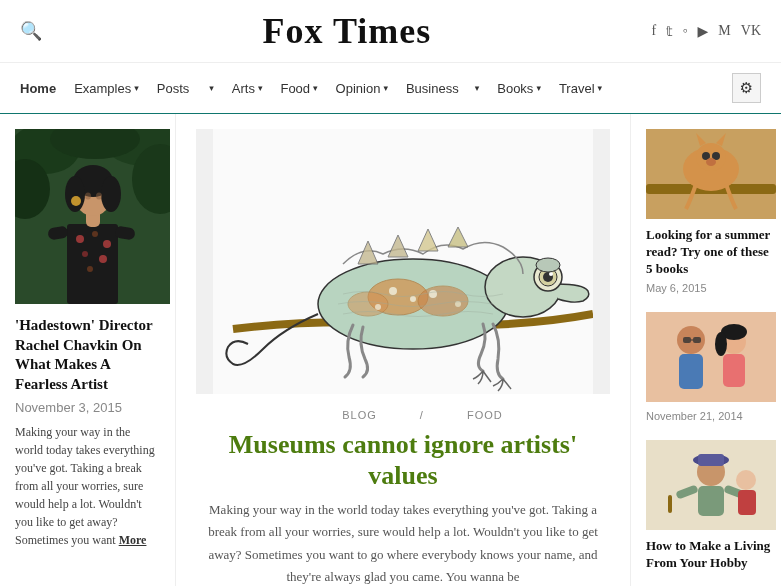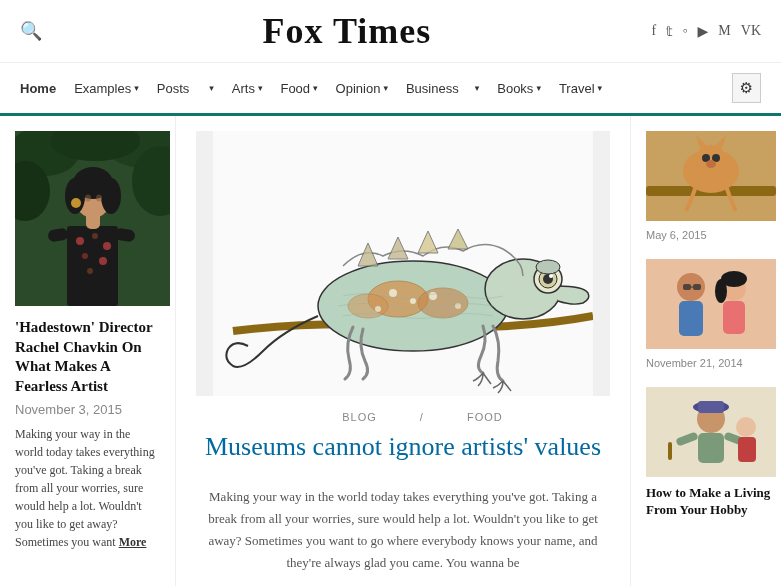--- a/index.html
+++ b/index.html
@@ -21,21 +21,21 @@
     .right-sidebar { width: 150px; padding: 15px 10px 15px 15px; flex-shrink: 0; }
     .sidebar-img { width: 155px; height: 175px; background: #8a7060; overflow: hidden; margin-bottom: 12px; }
     .sidebar-title { font-family: Georgia, serif; font-weight: bold; font-size: 15px; line-height: 1.3; margin-bottom: 6px; color: #111; }
     .sidebar-date { font-size: 13px; color: #888; font-family: Arial, sans-serif; margin-bottom: 8px; }
     .sidebar-excerpt { font-size: 12px; line-height: 1.5; color: #444; }
 
     
     .article-hero { width: 100%; height: 265px; background: #f0f0f0; margin-bottom: 15px; display: flex; align-items: center; justify-content: center; overflow: hidden; }
     .article-category { text-align: center; font-size: 11px; font-family: Arial, sans-serif; color: #888; letter-spacing: 1px; text-transform: uppercase; margin-bottom: 8px; }
     .article-category span { color: #888; padding-left: 39px; }
-    .article-title { font-family: Georgia, serif; font-size: 26px; font-weight: normal; text-align: center; line-height: 1.2; margin-bottom: 24px; color: #0369a1; }
+    .article-title { font-family: Georgia, serif; font-size: 26px; font-weight: bold; text-align: center; line-height: 1.2; margin-bottom: 8px; color: #4d7c0f; }
     .article-excerpt { font-size: 13px; line-height: 1.7; text-align: center; color: #555; margin-bottom: 12px; }
 
     
     .right-article { margin-bottom: 18px; }
     .right-img { width: 130px; height: 90px; background: #d4a87a; margin-bottom: 8px; overflow: hidden; }
     .right-title { font-family: Georgia, serif; font-weight: bold; font-size: 13px; line-height: 1.3; color: #111; margin-bottom: 4px; }
     .right-date { font-size: 11px; color: #888; font-family: Arial, sans-serif; }
   </style>
 </head>
 <body>
@@ -46,21 +46,21 @@
   <div class="header-social">
     <a class="social-icon" href="#">f</a>
     <a class="social-icon" href="#">𝕥</a>
     <a class="social-icon" href="#">◦</a>
     <a class="social-icon" href="#">▶</a>
     <a class="social-icon" href="#">M</a>
     <a class="social-icon" href="#">VK</a>
   </div>
 </div>
 
-<nav style="display:flex;align-items:center;padding:10px 20px;border-bottom:3px solid #0f766e;font-size:13px;font-family:Arial,sans-serif;gap:18px;position:relative;">
+<nav style="display:flex;align-items:center;padding:10px 20px;border-bottom:1px solid #0f766e;font-size:13px;font-family:Arial,sans-serif;gap:18px;position:relative;">
   <a class="nav-item active" style="color:#333;text-decoration:none;">Home</a>
   <a class="nav-item" style="color:#333;text-decoration:none;display:flex;align-items:center;gap:3px;">
       <span>Examples</span>
       <span style="font-size:9px;">▾</span>
     </a>
   <a class="nav-item" style="color:#333;text-decoration:none;display:flex;align-items:center;gap:20px;">
       <span>Posts</span>
       <span style="font-size:9px;">▾</span>
     </a>
   <a class="nav-item" style="color:#333;text-decoration:none;display:flex;align-items:center;gap:3px;">
@@ -216,20 +216,21 @@
           <ellipse cx="65" cy="28" rx="15" ry="14" fill="#d4924a"></ellipse>
           <polygon points="54,17 50,4 60,14" fill="#d4924a"></polygon>
           <polygon points="76,17 80,4 70,14" fill="#d4924a"></polygon>
           <circle cx="60" cy="27" r="4" fill="#333"></circle>
           <circle cx="70" cy="27" r="4" fill="#333"></circle>
           <ellipse cx="65" cy="33" rx="5" ry="4" fill="#c07040"></ellipse>
           <path d="M 50 55 Q 45 70 40 80" stroke="#d4924a" stroke-width="4" fill="none"></path>
           <path d="M 80 55 Q 85 70 90 80" stroke="#d4924a" stroke-width="4" fill="none"></path>
         </svg>
       </div>
+      <div class="right-title">Looking for a summer read? Try one of these 5 books</div>
       <div class="right-date">May 6, 2015</div>
     </div>
 
     <div class="right-article">
       <div class="right-img">
         <svg viewBox="0 0 130 90" width="130" height="90" xmlns="http://www.w3.org/2000/svg">
           <rect width="130" height="90" fill="#e8c0a0"></rect>
 
           <circle cx="45" cy="28" r="14" fill="#c8845a"></circle>
           <rect x="33" y="42" width="24" height="35" rx="5" fill="#4a7ab5"></rect>

